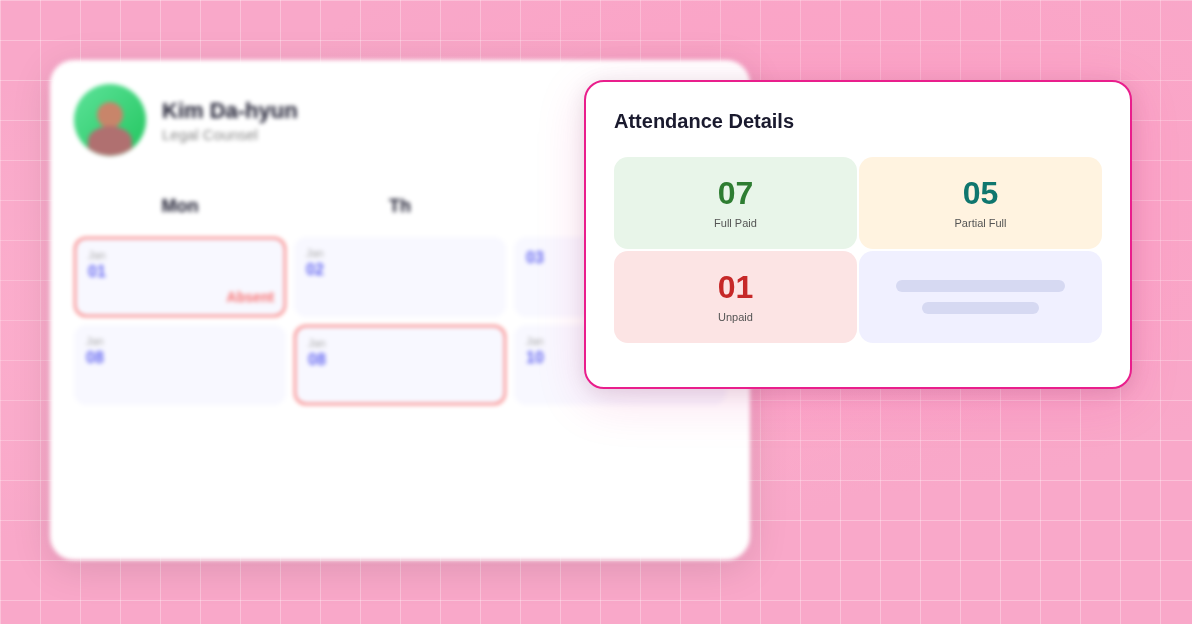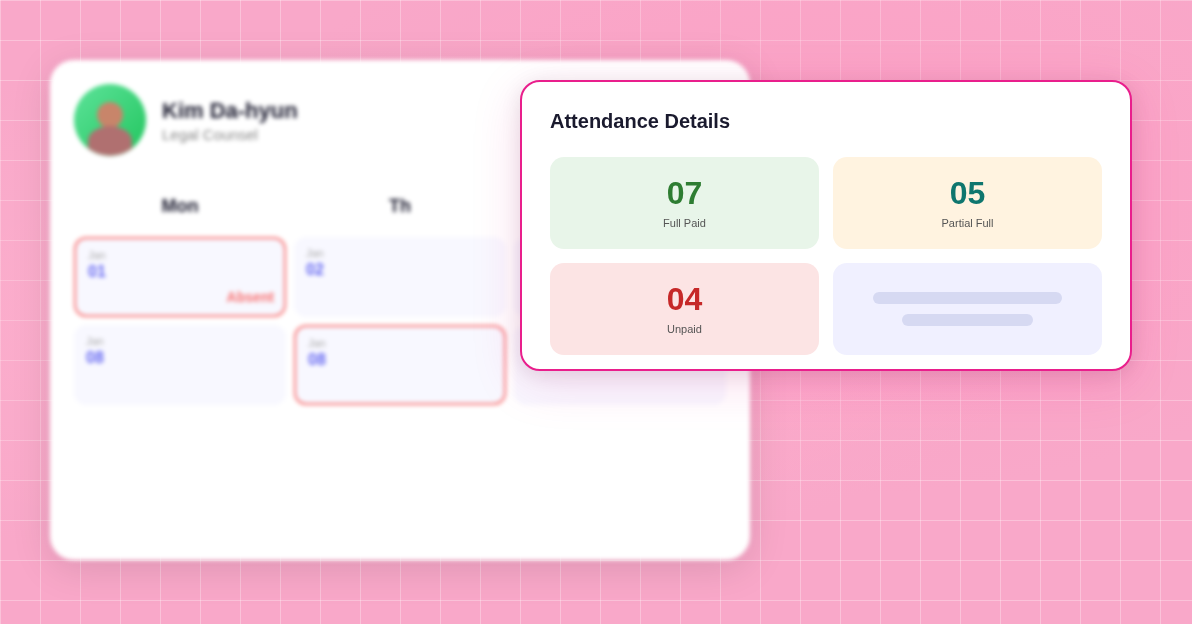--- a/index.html
+++ b/index.html
@@ -133,40 +133,40 @@
     }
 
     .cal-status.absent { color: #f87171; }
     .cal-status.leave { color: #6366f1; }
 
     
     .attendance-card {
       position: absolute;
       right: 60px;
       top: 80px;
-      width: 612px;
+      width: 548px;
       background: white;
       border-radius: 20px;
       border: 2.5px solid #e91e8c;
       box-shadow: 0 12px 50px rgba(233,30,140,0.15), 0 4px 20px rgba(0,0,0,0.1);
-      padding: 28px 28px 14px 28px;
+      padding: 28px 28px 44px 28px;
       z-index: 10;
     }
 
     .attendance-title {
       font-size: 20px;
       font-weight: 700;
       color: #1a1a2e;
       margin-bottom: 24px;
     }
 
     .stats-grid {
       display: grid;
       grid-template-columns: 1fr 1fr;
-      gap: 14px;
+      gap: 2px;
     }
 
     .stat-card {
       border-radius: 14px;
       padding: 20px 16px;
       text-align: center;
     }
 
     .stat-card.green {
       background: #e8f5e9;
@@ -285,21 +285,21 @@
       <div class="stat-number green">07</div>
       <div class="stat-label">Full Paid</div>
     </div>
 
     <div class="stat-card orange">
       <div class="stat-number orange">05</div>
       <div class="stat-label">Partial Full</div>
     </div>
 
     <div class="stat-card red">
-      <div class="stat-number red">04</div>
+      <div class="stat-number red">01</div>
       <div class="stat-label">Unpaid</div>
     </div>
 
     <div class="stat-card placeholder">
       <div class="placeholder-bar"></div>
       <div class="placeholder-bar short"></div>
     </div>
   </div>
 </div>
 

